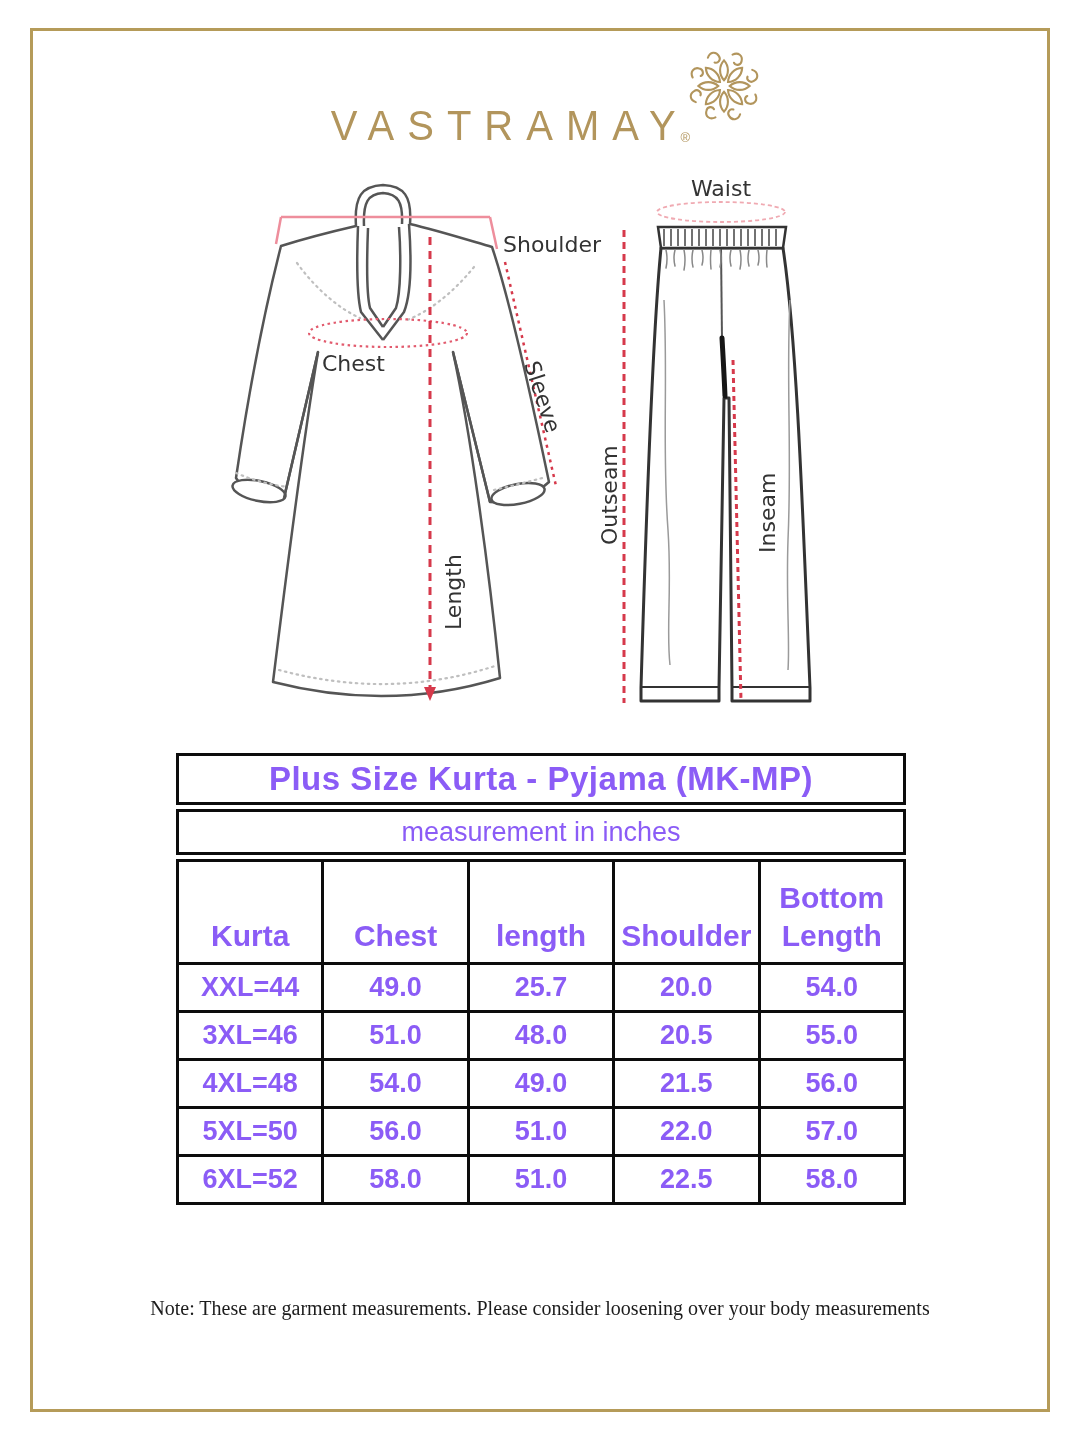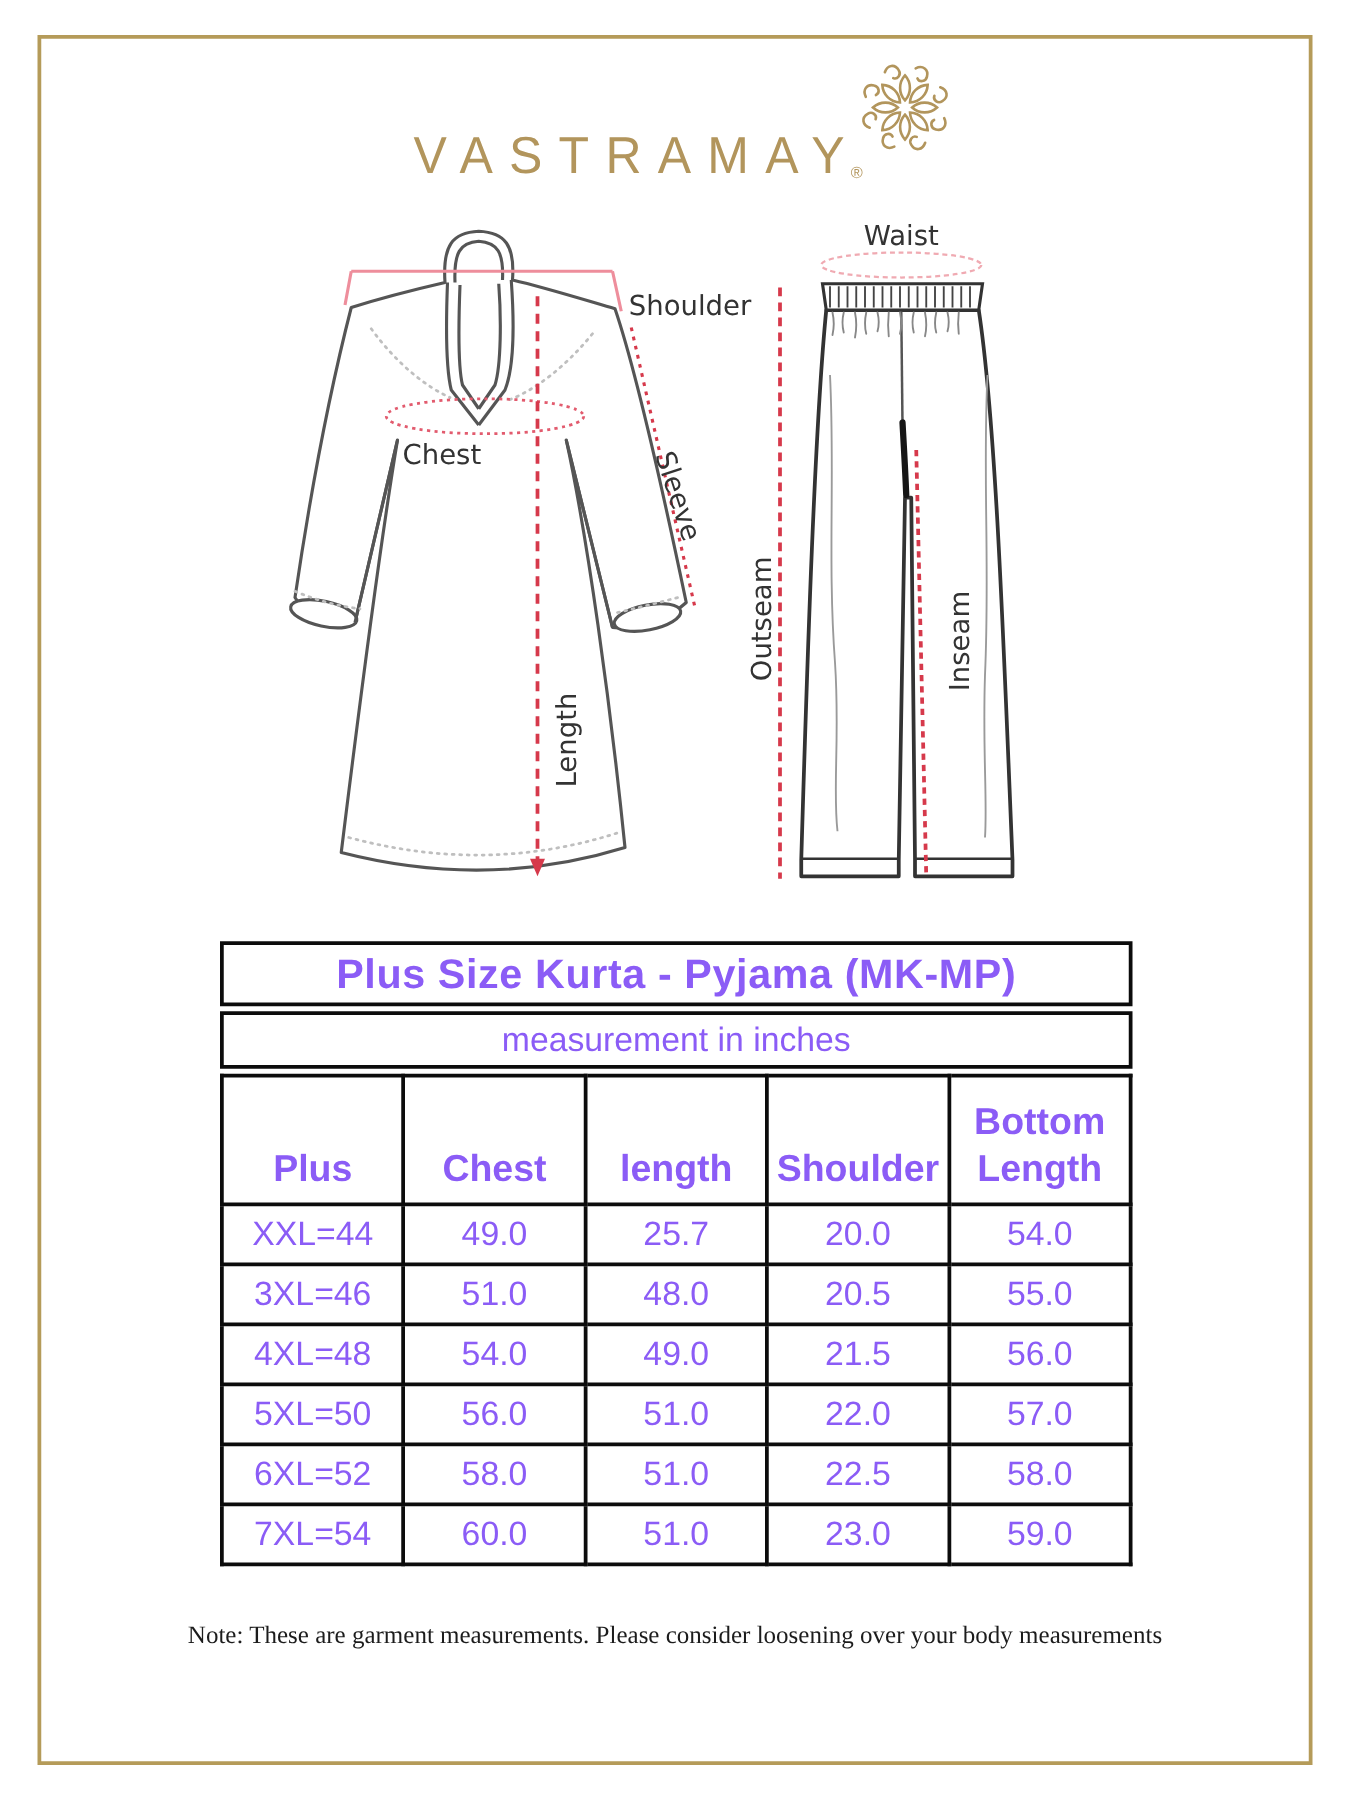--- a/index.html
+++ b/index.html
@@ -27,21 +27,21 @@
   .sizechart{position:absolute;top:753px;left:176px;width:730px;color:#8b5cf6;}
   .bar{border:3px solid #0c0c0c;display:flex;align-items:center;justify-content:center;
        background:#fff;}
   .bar-title{height:46px;font-size:33px;font-weight:700;letter-spacing:0.5px;}
   .bar-sub{height:40px;font-size:27px;font-weight:400;margin-top:4px;letter-spacing:0px;}
   table.grid{margin-top:4px;width:100%;border-collapse:collapse;table-layout:fixed;}
   table.grid th,table.grid td{border:3px solid #0c0c0c;text-align:center;
        font-family:"Liberation Sans",sans-serif;background:#fff;margin-top:32px;}
   table.grid th{height:92px;vertical-align:bottom;font-size:30px;font-weight:700;
        padding:0 4px 8px 4px;line-height:1.25;}
-  table.grid td{height:43px;font-size:27px;font-weight:400;}
+  table.grid td{height:43px;font-size:27px;font-weight:700;}
 
   
   .note{position:absolute;top:1287px;left:40px;right:40px;text-align:center;
         font-family:Liberation Serif, serif;font-size:20px;color:#1c1c1c;
         line-height:43px;}
   .note div{white-space:nowrap;}
 </style>
 </head>
 <body>
 
@@ -155,21 +155,21 @@
     <text class="diagram-label" transform="translate(775,553) rotate(-90)">Inseam</text>
   </g>
 </svg>
 
 <div class="sizechart">
   <div class="bar bar-title">Plus Size Kurta - Pyjama (MK-MP)</div>
   <div class="bar bar-sub">measurement in inches</div>
   <table class="grid">
     <thead>
       <tr>
-        <th>Plus</th>
+        <th>Kurta</th>
         <th>Chest</th>
         <th>length</th>
         <th>Shoulder</th>
         <th>Bottom Length</th>
       </tr>
     </thead>
     <tbody>
       <tr>
         <td>XXL=44</td>
         <td>49.0</td>
@@ -198,26 +198,19 @@
         <td>22.0</td>
         <td>57.0</td>
       </tr>
       <tr>
         <td>6XL=52</td>
         <td>58.0</td>
         <td>51.0</td>
         <td>22.5</td>
         <td>58.0</td>
       </tr>
-      <tr>
-        <td>7XL=54</td>
-        <td>60.0</td>
-        <td>51.0</td>
-        <td>23.0</td>
-        <td>59.0</td>
-      </tr>
     </tbody>
   </table>
 </div>
 
 <div class="note">
   <div>Note: These are garment measurements. Please consider loosening over your body measurements</div>
 </div>
 
 </body></html>

